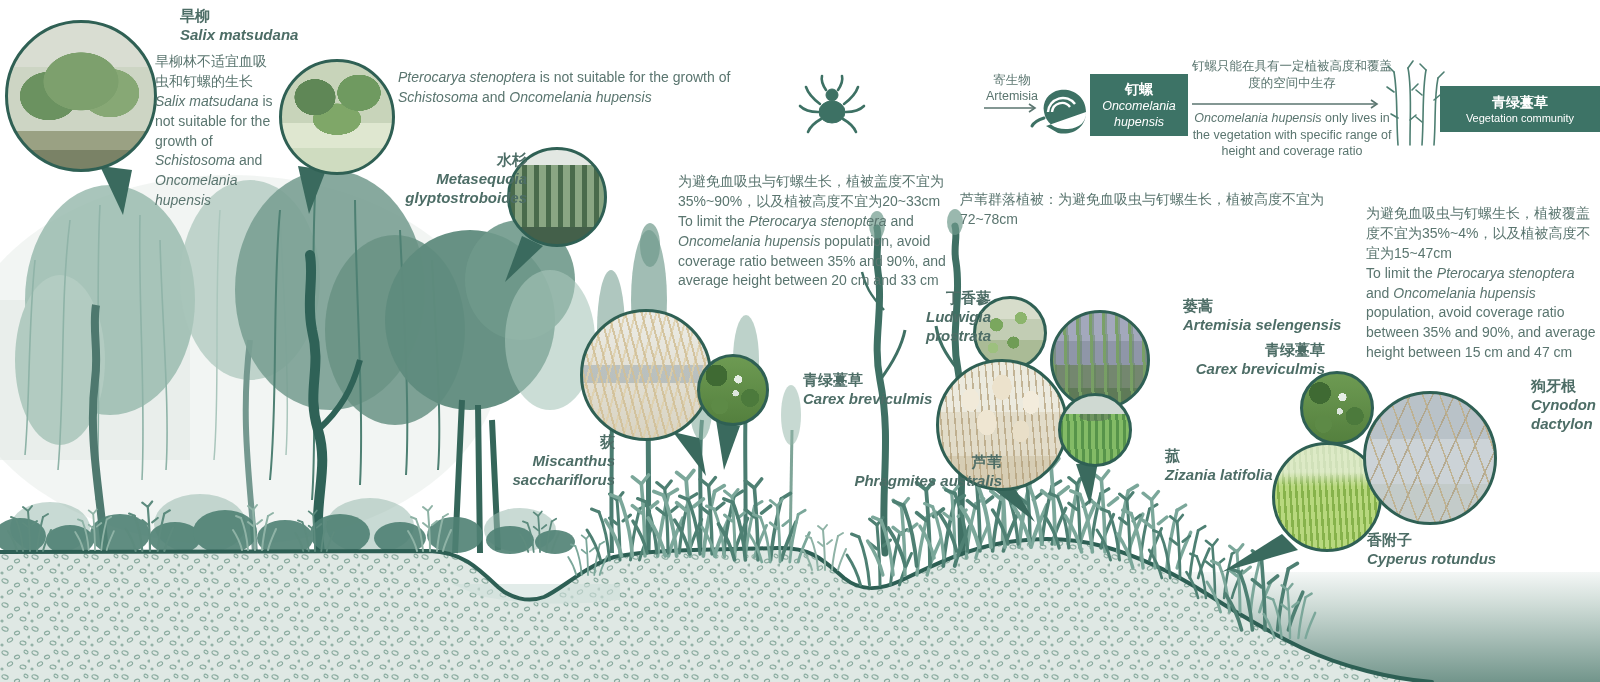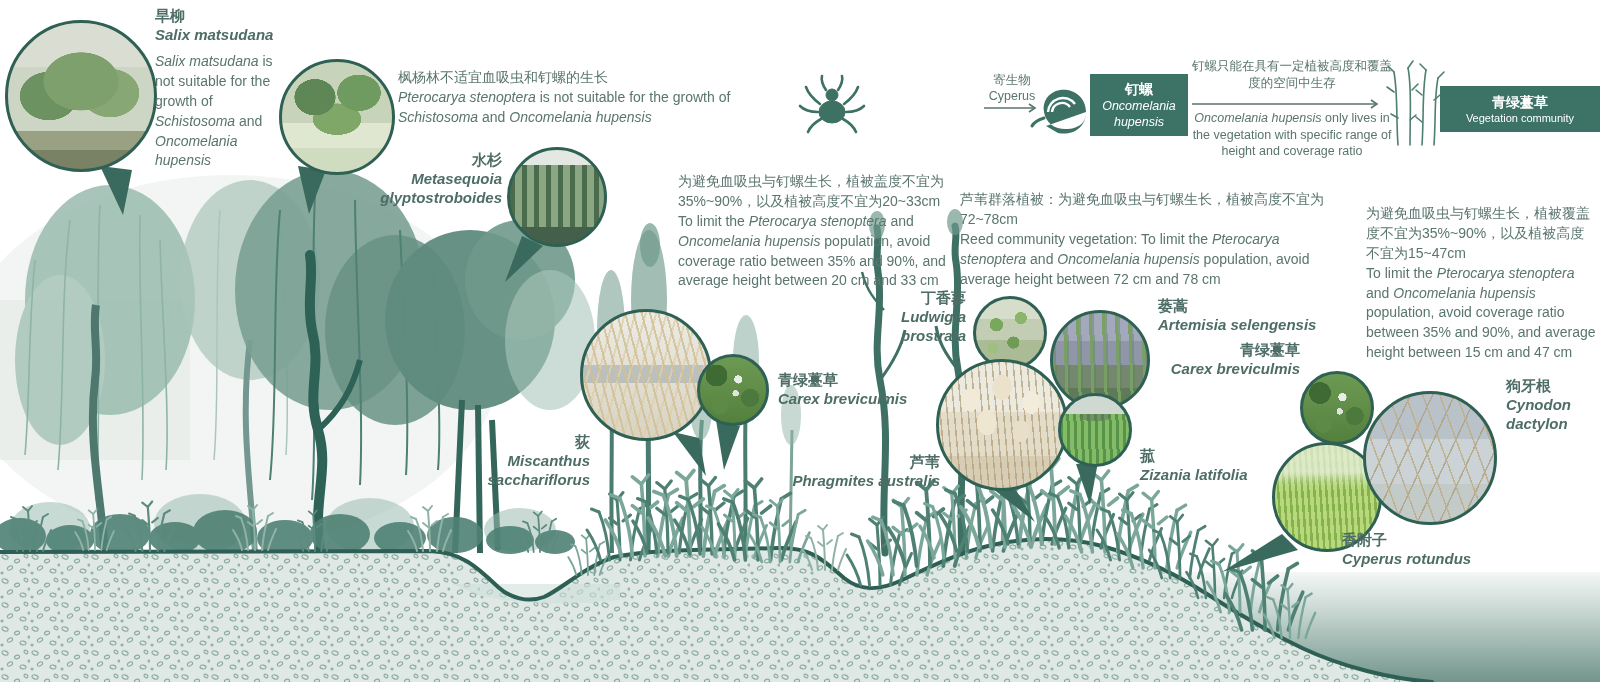--- a/index.html
+++ b/index.html
@@ -1,21 +1,21 @@
 <!DOCTYPE html>
 <html><head>
 <meta charset="utf-8">
 <style>
   html,body{margin:0;padding:0;background:#fff;}
   .stage{position:relative;width:1600px;height:682px;background:#ffffff;overflow:hidden;
          font-family:"Liberation Sans", sans-serif;}
   .abs{position:absolute;}
   svg{display:block;}
   
-  .label{color:#4d6d66;font-size:15px;line-height:1.28;}
+  .label{color:#4d6d66;font-size:15px;line-height:1.28;margin-left:25px;}
   .label .zh{font-weight:700;display:block;}
   .label .lat{font-weight:700;font-style:italic;display:block;}
   .para{color:#5a756f;font-size:14px;line-height:1.42;}
   .para .zh-p{display:block;}
   .para .en-p{display:block;}
   .ralign{text-align:right;}
   .flownote{color:#5a756f;font-size:12.5px;text-align:center;line-height:1.32;}
   .flowlabel{color:#5a756f;font-size:12.5px;text-align:center;line-height:1.3;}
   
   .fbox{position:absolute;background:#3d7366;color:#fff;display:flex;flex-direction:column;
@@ -318,49 +318,48 @@
   <div class="photo ph-zizania" style="left:1058px;top:393px;width:74px;height:74px"></div>
   <div class="photo ph-carex" style="left:1300px;top:371px;width:74px;height:74px"></div>
   <div class="photo ph-cyperus" style="left:1272px;top:442px;width:110px;height:110px"></div>
   <div class="photo ph-cynodon" style="left:1363px;top:391px;width:134px;height:134px"></div>
 
   <div class="abs label" style="left:155px;top:6px;width:150px">
     <span class="zh">旱柳</span>
     <span class="lat">Salix matsudana</span>
   </div>
   <div class="abs para" style="left:155px;top:52px;width:124px">
+    <span class="zh-p">旱柳林不适宜血吸虫和钉螺的生长</span>
     <span class="en-p"><span style="font-style: italic;">Salix matsudana</span><span> is not suitable for the growth of </span><span style="font-style: italic;">Schistosoma</span><span> and </span><span style="font-style: italic;">Oncomelania hupensis</span></span>
   </div>
 
   <div class="abs para" style="left:398px;top:68px;width:350px">
-    <span class="zh-p">枫杨林不适宜血吸虫和钉螺的生长</span>
     <span class="en-p"><span style="font-style: italic;">Pterocarya stenoptera</span><span> is not suitable for the growth of </span><span style="font-style: italic;">Schistosoma</span><span> and </span><span style="font-style: italic;">Oncomelania hupensis</span></span>
   </div>
 
   <div class="abs label ralign" style="left:330px;top:150px;width:172px">
     <span class="zh">水杉</span>
     <span class="lat">Metasequoia glyptostroboides</span>
   </div>
 
   <div class="abs para" style="left:678px;top:172px;width:300px">
     <span class="zh-p">为避免血吸虫与钉螺生长，植被盖度不宜为35%~90%，以及植被高度不宜为20~33cm</span>
     <span class="en-p"><span>To limit the </span><span style="font-style: italic;">Pterocarya stenoptera</span><span> and </span><span style="font-style: italic;">Oncomelania hupensis</span><span> population, avoid coverage ratio between 35% and 90%, and average height between 20 cm and 33 cm</span></span>
   </div>
   <div class="abs para" style="left:960px;top:190px;width:382px">
     <span class="zh-p">芦苇群落植被：为避免血吸虫与钉螺生长，植被高度不宜为72~78cm</span>
-    <span class="en-p"><span>Reed community vegetation: To limit the </span><span style="font-style: italic;">Pterocarya stenoptera</span><span> and </span><span style="font-style: italic;">Oncomelania hupensis</span><span> population, avoid average height between 72 cm and 78 cm</span></span>
   </div>
   <div class="abs para" style="left:1366px;top:204px;width:232px">
-    <span class="zh-p">为避免血吸虫与钉螺生长，植被覆盖度不宜为35%~90%，以及植被高度不宜为15~47cm</span>
+    <span class="zh-p">为避免血吸虫与钉螺生长，植被覆盖度不宜为35%~4%，以及植被高度不宜为15~47cm</span>
     <span class="en-p"><span>To limit the </span><span style="font-style: italic;">Pterocarya stenoptera</span><span> and </span><span style="font-style: italic;">Oncomelania hupensis</span><span> population, avoid coverage ratio between 35% and 90%, and average height between 15 cm and 47 cm</span></span>
   </div>
 
   <div class="abs flowlabel" style="left:980px;top:72px;width:64px">
     <span style="display:block">寄生物</span>
-    <span style="display:block">Cyperus</span>
+    <span style="display:block">Artemisia</span>
   </div>
   <div class="fbox" style="left:1090px;top:74px;width:98px;height:62px">
     <span class="zh">钉螺</span>
     <span class="lat">Oncomelania hupensis</span>
   </div>
   <div class="abs flownote" style="left:1186px;top:58px;width:212px">钉螺只能在具有一定植被高度和覆盖度的空间中生存</div>
   <div class="abs flownote" style="left:1192px;top:110px;width:200px"><span style="font-style: italic;">Oncomelania hupensis</span><span> only lives in the vegetation with specific range of height and coverage ratio</span></div>
   <div class="fbox" style="left:1440px;top:86px;width:160px;height:46px">
     <span class="zh">青绿薹草</span>
     <span class="en">Vegetation community</span>
@@ -375,21 +374,21 @@
     <span class="lat">Carex breviculmis</span>
   </div>
   <div class="abs label ralign" style="left:840px;top:288px;width:126px">
     <span class="zh">丁香蓼</span>
     <span class="lat">Ludwigia prostrata</span>
   </div>
   <div class="abs label" style="left:1158px;top:296px;width:186px">
     <span class="zh">蒌蒿</span>
     <span class="lat">Artemisia selengensis</span>
   </div>
-  <div class="abs label ralign" style="left:772px;top:452px;width:168px">
+  <div class="abs label ralign" style="left:809px;top:452px;width:168px">
     <span class="zh">芦苇</span>
     <span class="lat">Phragmites australis</span>
   </div>
   <div class="abs label" style="left:1140px;top:446px;width:150px">
     <span class="zh">菰</span>
     <span class="lat">Zizania latifolia</span>
   </div>
   <div class="abs label ralign" style="left:1140px;top:340px;width:160px">
     <span class="zh">青绿薹草</span>
     <span class="lat">Carex breviculmis</span>

